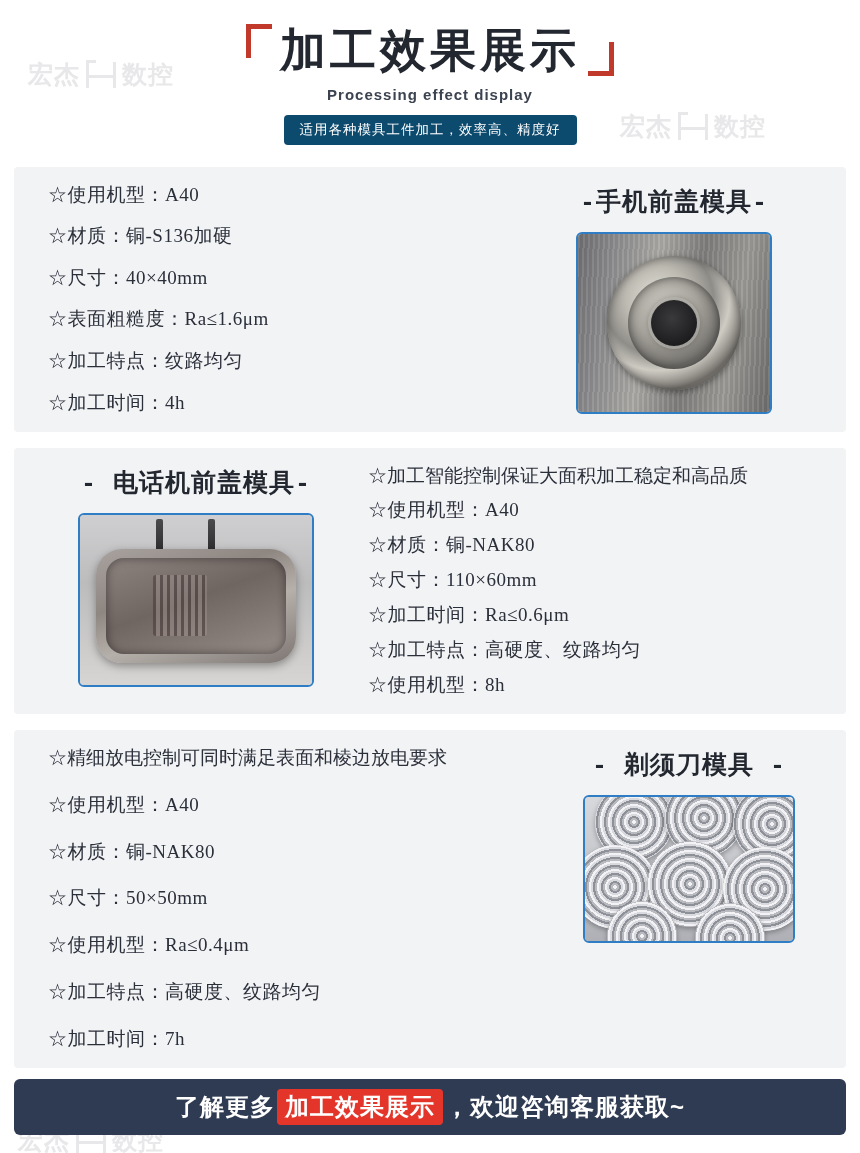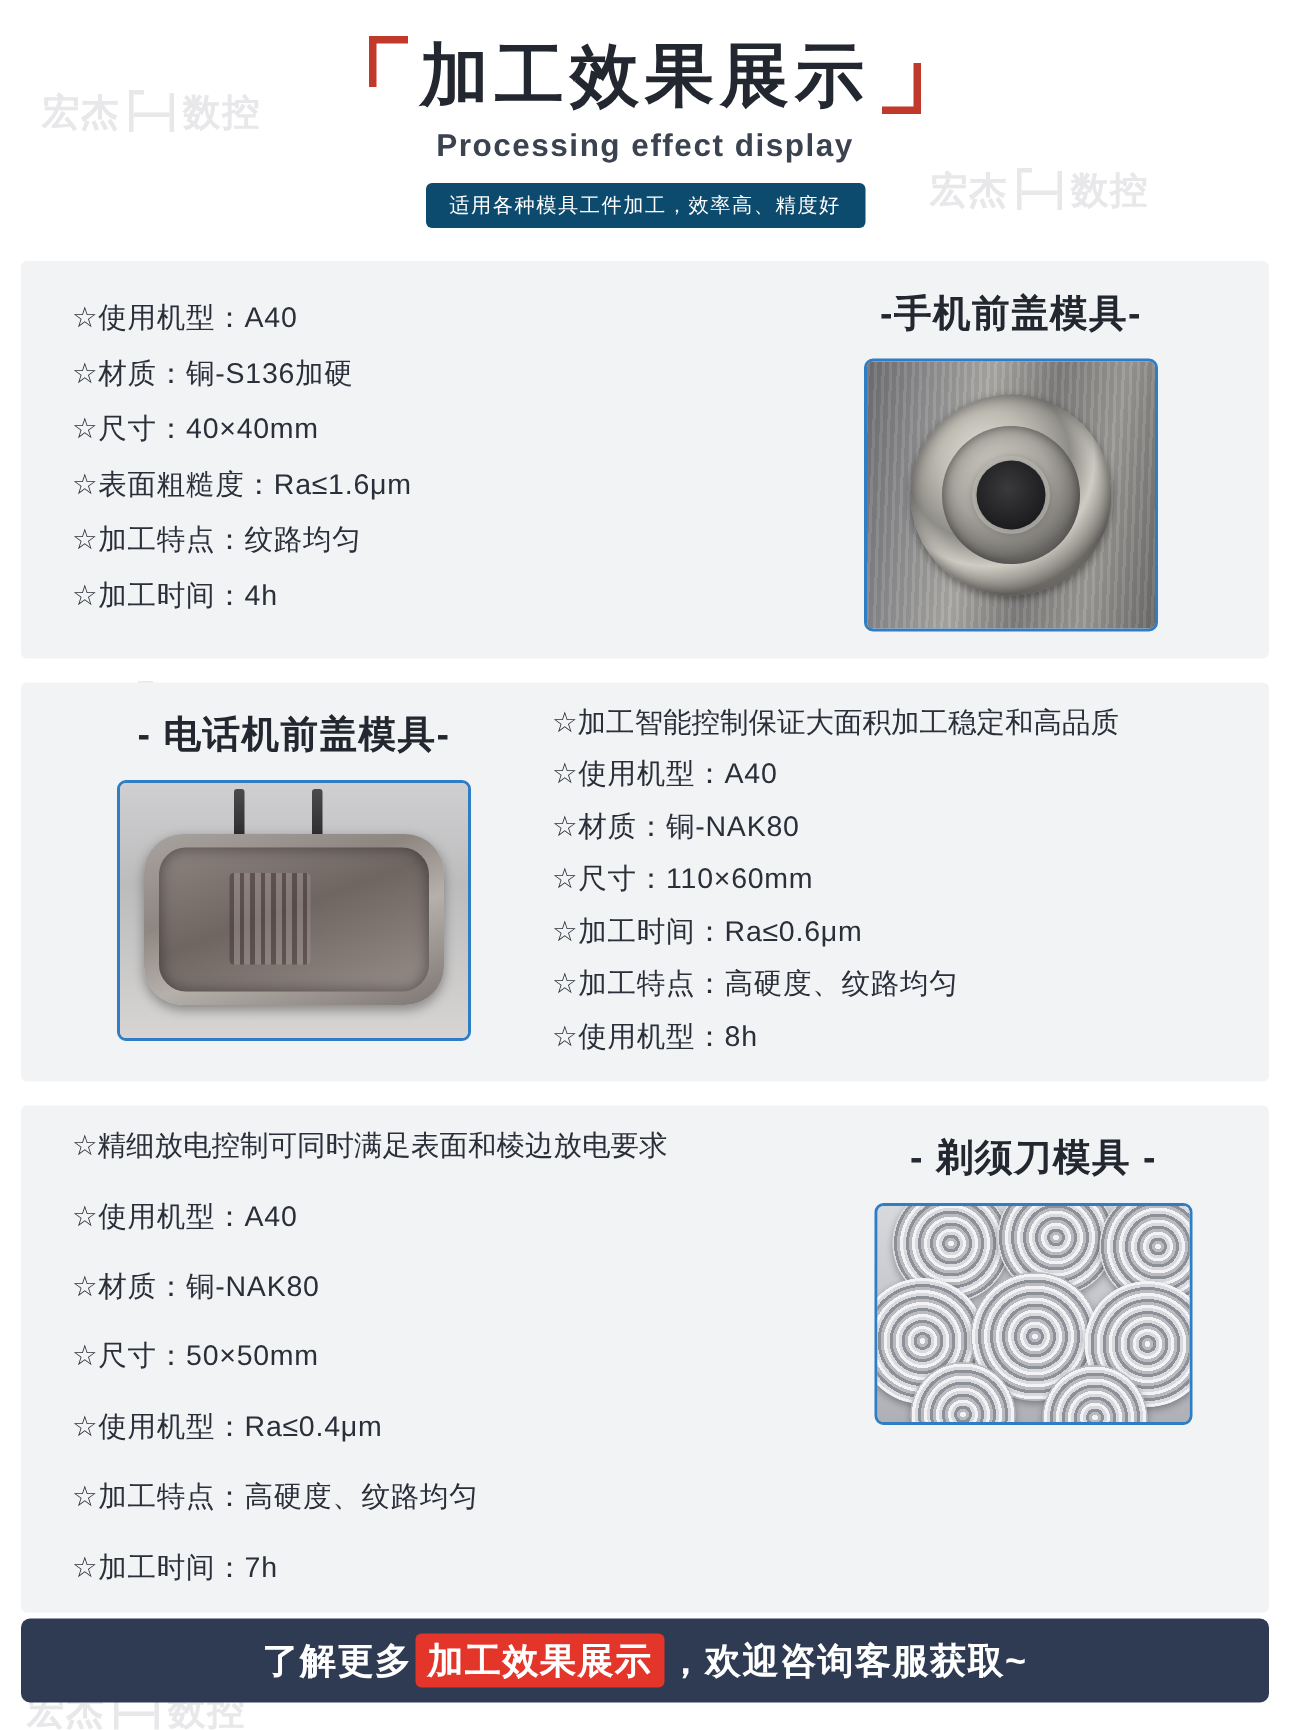--- a/index.html
+++ b/index.html
@@ -75,21 +75,21 @@
   .title-wrap .bracket.br { right: 0; bottom: 4px; border-width: 0 5px 5px 0; }
   .main-title {
     font-size: 46px;
     font-weight: 700;
     letter-spacing: 4px;
     color: #23272f;
     line-height: 1.25;
   }
   .sub-title {
     margin-top: 6px;
-    font-size: 21px;
+    font-size: 15px;
     font-weight: 700;
     color: #3b4250;
     letter-spacing: 1px;
   }
   .tagline {
     margin: 12px auto 0 auto;
     display: inline-block;
     background: #0c4a6e;
     color: #fff;
     font-size: 13.5px;
@@ -107,23 +107,24 @@
     padding: 18px 22px;
     display: flex;
     z-index: 2;
   }
   .panel.first { margin-top: 22px; }
 
   .spec-col {
     flex: 1 1 auto;
     display: flex;
     flex-direction: column;
-    justify-content: center;
+    justify-content: space-between;
     gap: 16px;
     padding-left: 12px;
+    font-family: Liberation Serif, serif;
   }
   .spec-line {
     font-size: 19px;
     color: #2b2f3a;
     letter-spacing: 0.5px;
     line-height: 1.1;
   }
   .spec-line.note { letter-spacing: 0px; }
 
   .media-col {
@@ -135,20 +136,21 @@
     justify-content: flex-start;
     gap: 14px;
   }
   .media-col.narrow { width: 270px; }
   .cap {
     font-size: 25px;
     font-weight: 700;
     color: #23272f;
     letter-spacing: 1px;
     white-space: nowrap;
+    font-family: Liberation Mono, monospace;
   }
   .photo {
     border: 2px solid #2f7dc4;
     border-radius: 6px;
     overflow: hidden;
     background: #ddd;
     position: relative;
   }
 
   

